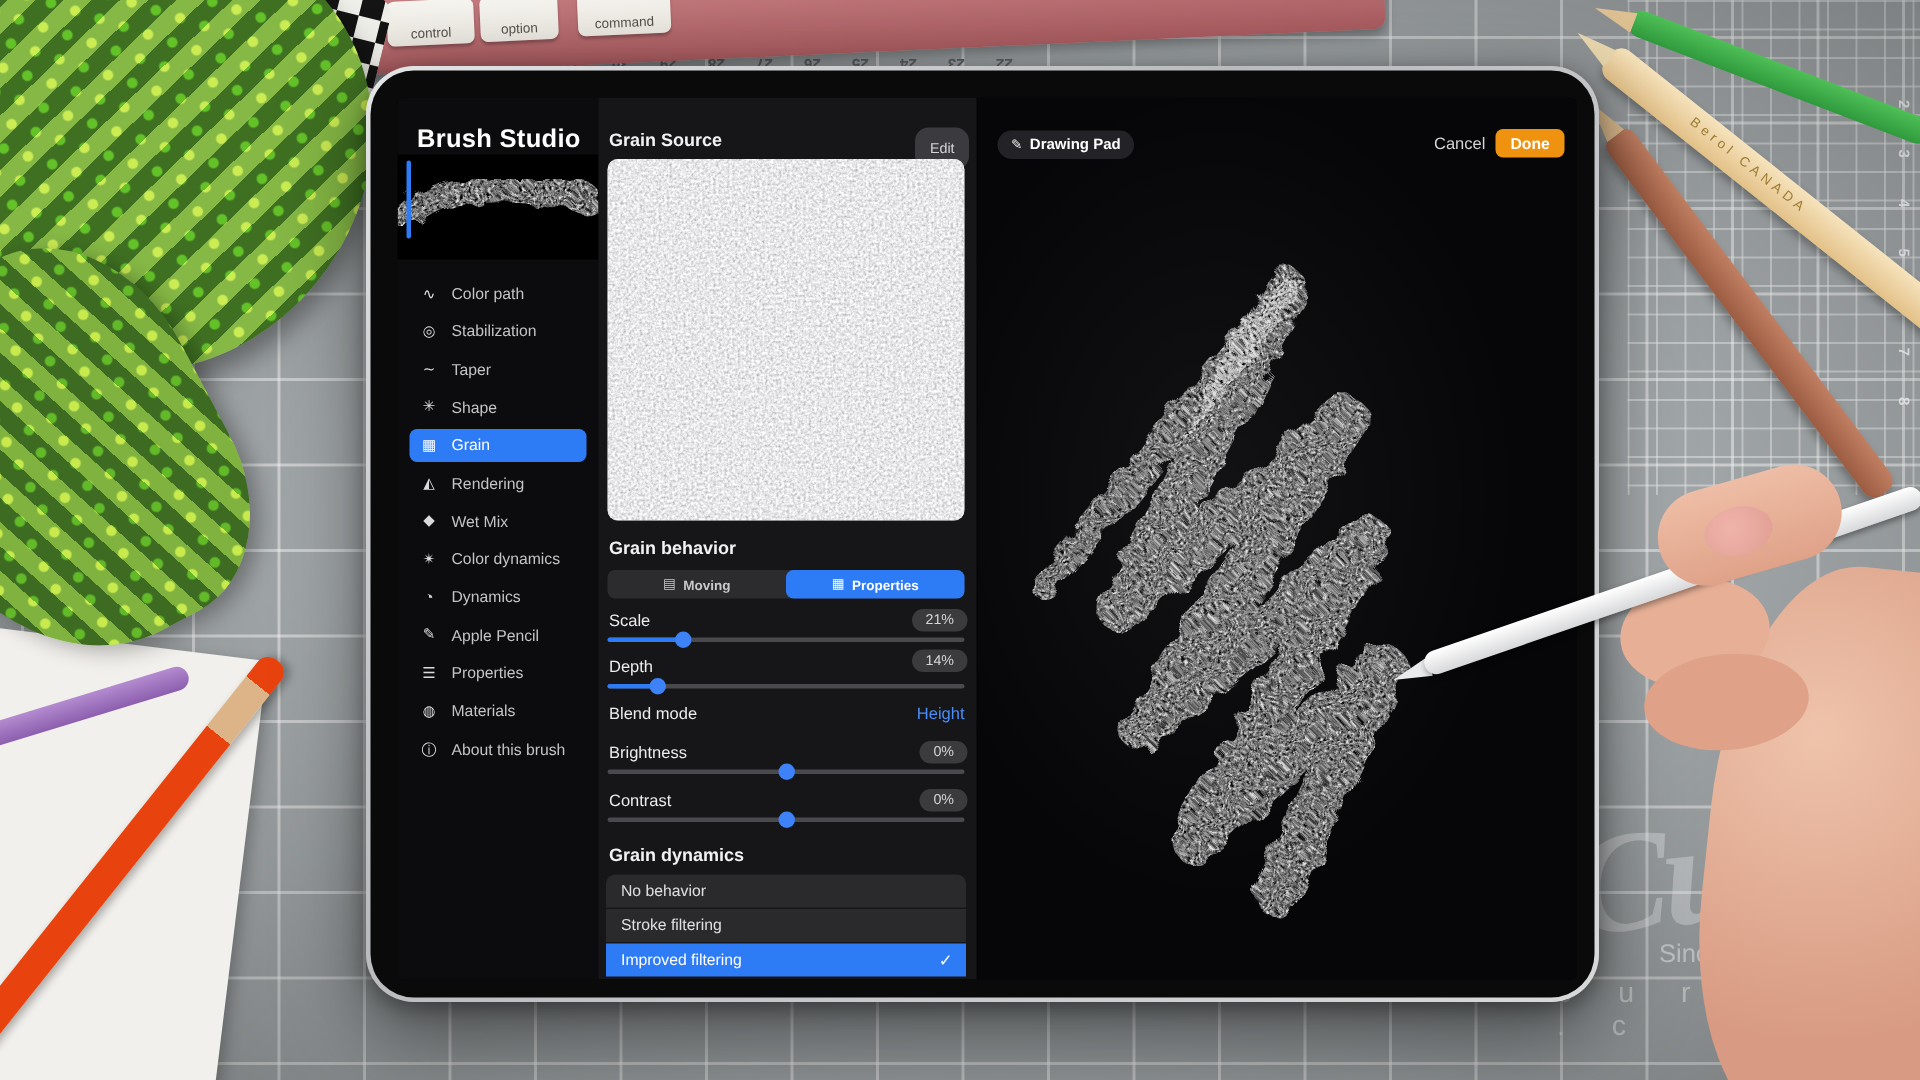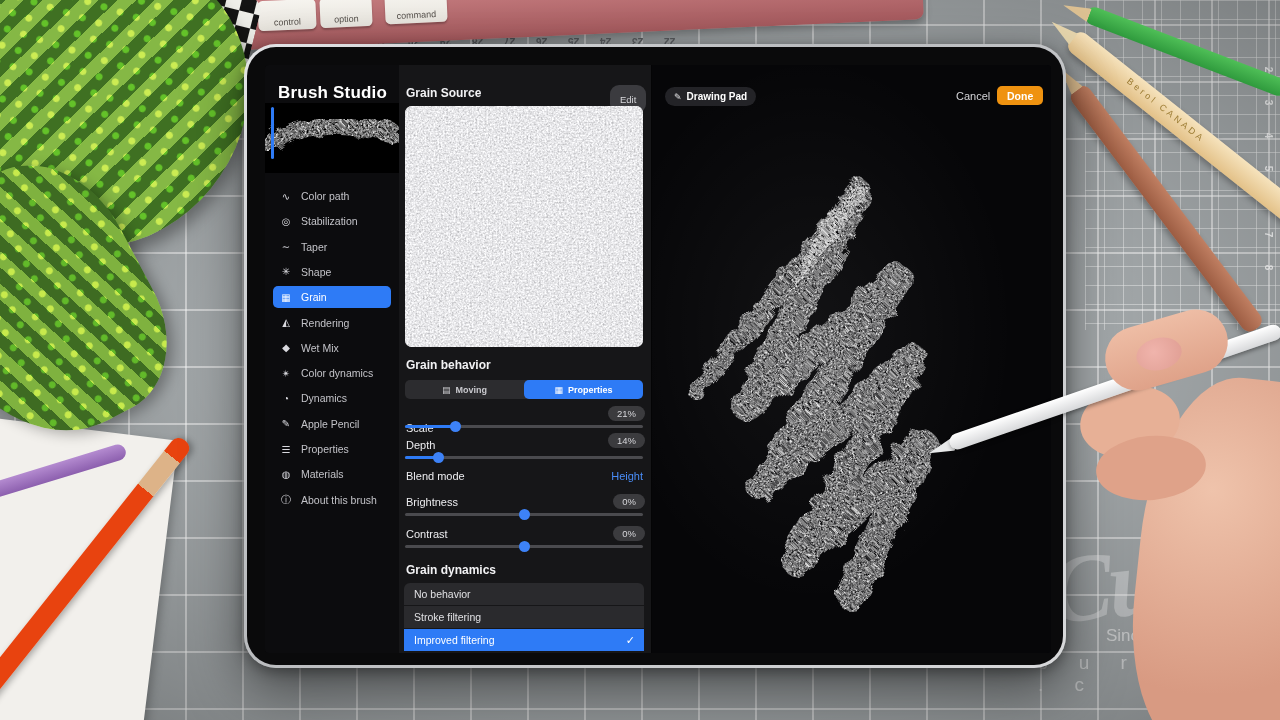--- a/index.html
+++ b/index.html
@@ -321,21 +321,21 @@
           <div class="seg-half">
             <span class="ic">▤</span>
             <span>Moving</span>
           </div>
           <div class="seg-half sel">
             <span class="ic">▦</span>
             <span>Properties</span>
           </div>
         </div>
 
-        <div class="ctl-label" style="top:357px">Scale</div>
+        <div class="ctl-label" style="top:343px">Scale</div>
         <div class="pill" style="top:341px">21%</div>
         <div class="track" style="top:360px">
           <div class="fill" style="width: 21%;"></div>
           <div class="thumb" style="left: calc(21% - 5px);"></div>
         </div>
 
         <div class="ctl-label" style="top:374px">Depth</div>
         <div class="pill" style="top:368px">14%</div>
         <div class="track" style="top:391px">
           <div class="fill" style="width: 14%;"></div>

